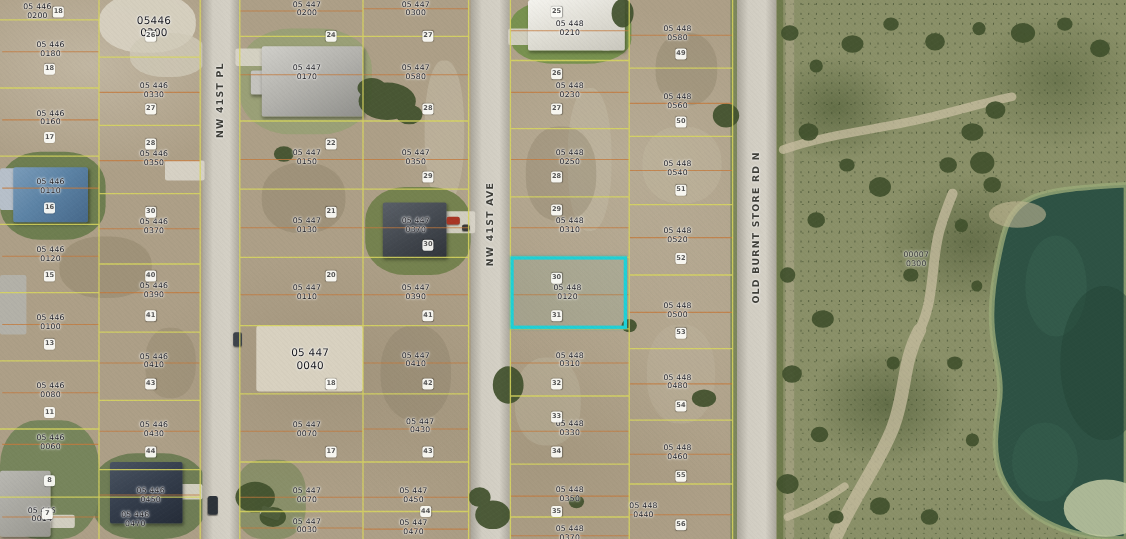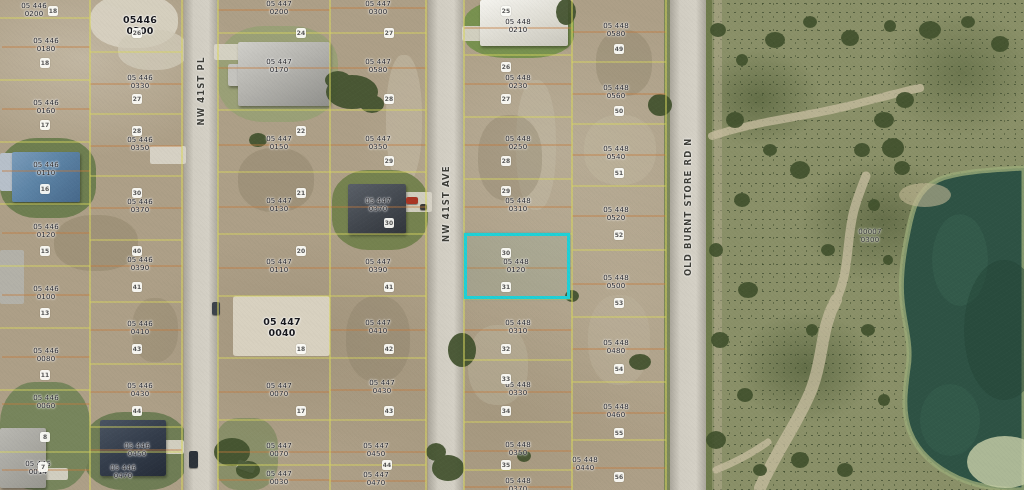--- a/index.html
+++ b/index.html
@@ -37,21 +37,21 @@
     background-size:auto,auto,auto,auto,7px 9px,auto;}
   .veg2{left:712px;top:0;width:312px;height:490px;opacity:.8;pointer-events:none;
     background:radial-gradient(1.4px 1.4px at 60% 30%,rgba(55,70,38,.6) 60%,transparent 61%);
     background-size:11px 13px;}
   svg.overlay{position:absolute;left:0;top:0;pointer-events:none;}
   
   .pl{position:absolute;width:44px;text-align:center;color:#17171c;
       font-size:7px;line-height:1.18;letter-spacing:.2px;
       text-shadow:0 0 1px #fff,0 0 2px #fff,0 0 3px rgba(255,255,255,.85);}
   .pl i{display:block;font-style:normal;}
-  .pl.big{width:56px;font-size:9.5px;font-weight:bold;}
+  .pl.big{width:56px;font-size:9.5px;font-weight:normal;}
   .pl.faint{opacity:.8;}
   .bg{position:absolute;width:10px;height:10px;background:rgba(252,252,248,.93);
       border-radius:2px;box-shadow:0 0 1px rgba(0,0,0,.4);
       font-size:6px;line-height:10px;text-align:center;color:#555;font-weight:bold;}
   .street{position:absolute;transform:rotate(-90deg);white-space:nowrap;text-align:center;
       font-size:8.5px;font-weight:bold;letter-spacing:1.1px;color:#3e3e38;
       text-shadow:0 0 2px rgba(255,255,255,.9),0 0 3px rgba(255,255,255,.6);}
   .hl{position:absolute;left:464px;top:233px;width:106px;height:66px;
       border:3px solid #1fd0d6;background:rgba(31,208,214,.06);
       box-shadow:0 0 2px rgba(0,160,170,.5);}
@@ -415,21 +415,21 @@
       <i>0480</i>
     </div>
   <div class="pl" style="left:594px;top:403px">
       <i>05 448</i>
       <i>0460</i>
     </div>
   <div class="pl" style="left:563px;top:456px">
       <i>05 448</i>
       <i>0440</i>
     </div>
-  <div class="pl faint" style="left:848px;top:228px">
+  <div class="pl faint" style="left:811px;top:228px">
       <i>00007</i>
       <i>0300</i>
     </div>
 
   <b class="bg" style="left:48px;top:6px">18</b>
   <b class="bg" style="left:40px;top:58px">18</b>
   <b class="bg" style="left:40px;top:120px">17</b>
   <b class="bg" style="left:40px;top:184px">16</b>
   <b class="bg" style="left:40px;top:246px">15</b>
   <b class="bg" style="left:40px;top:308px">13</b>

